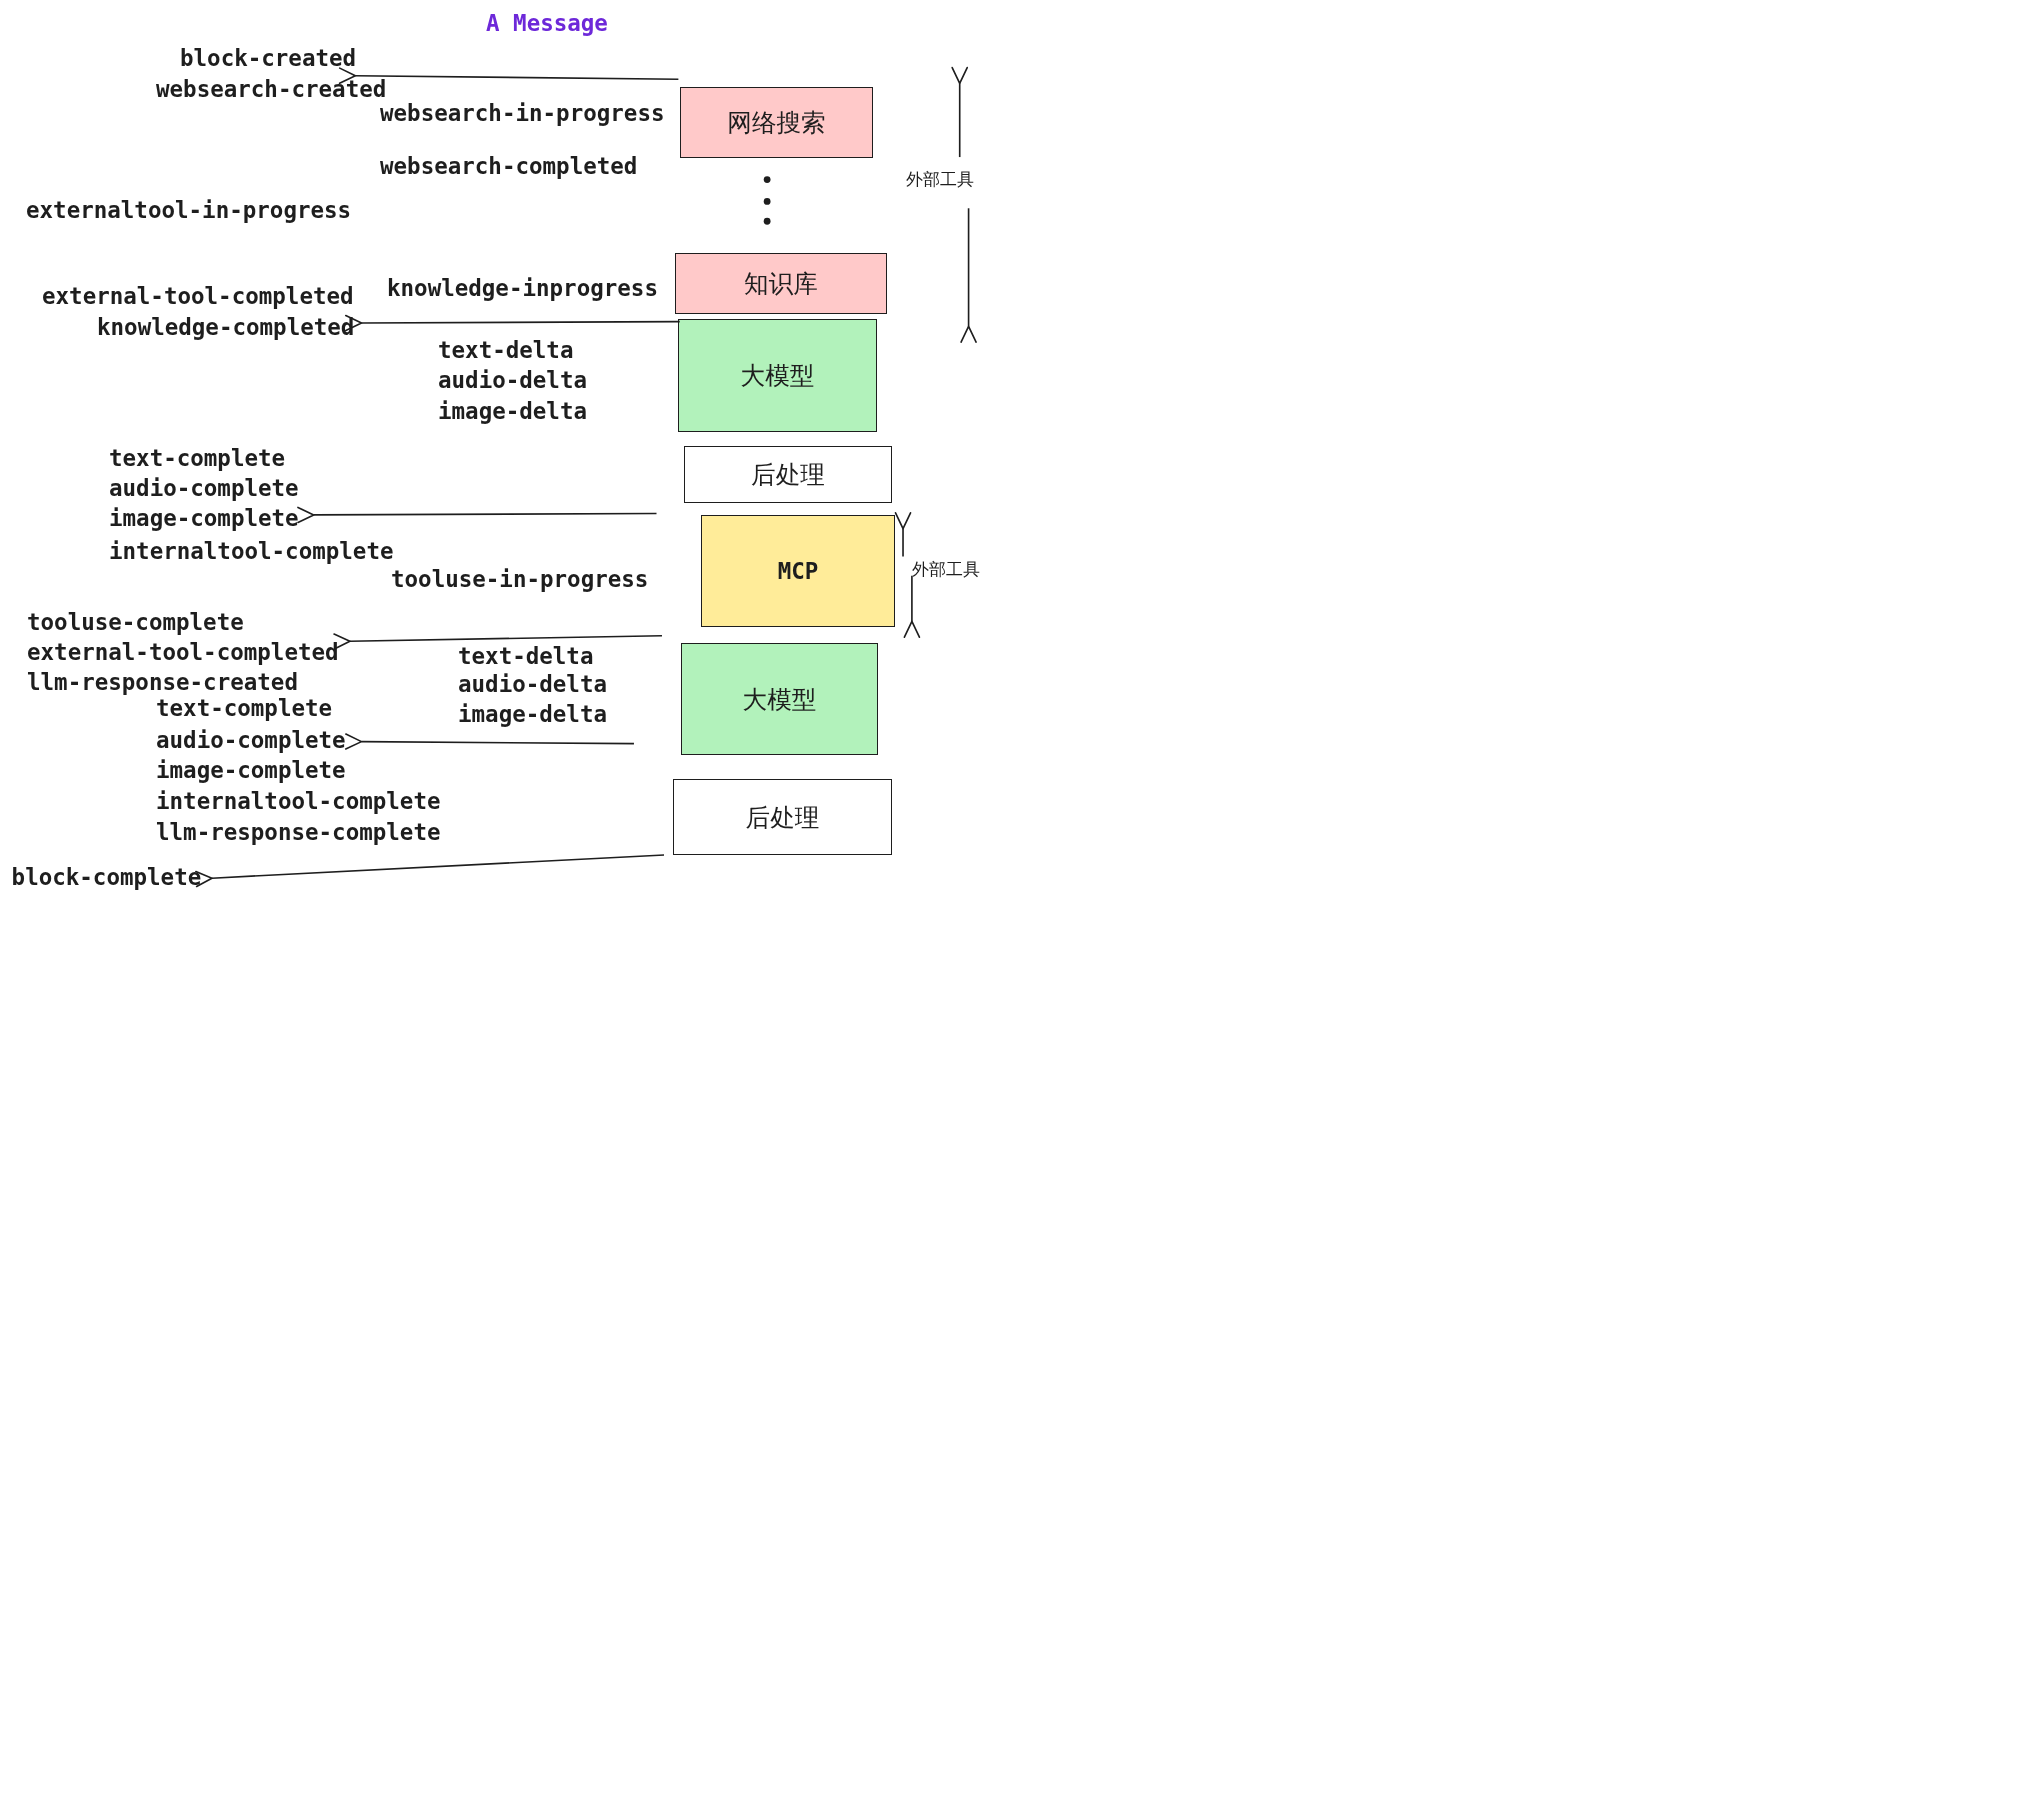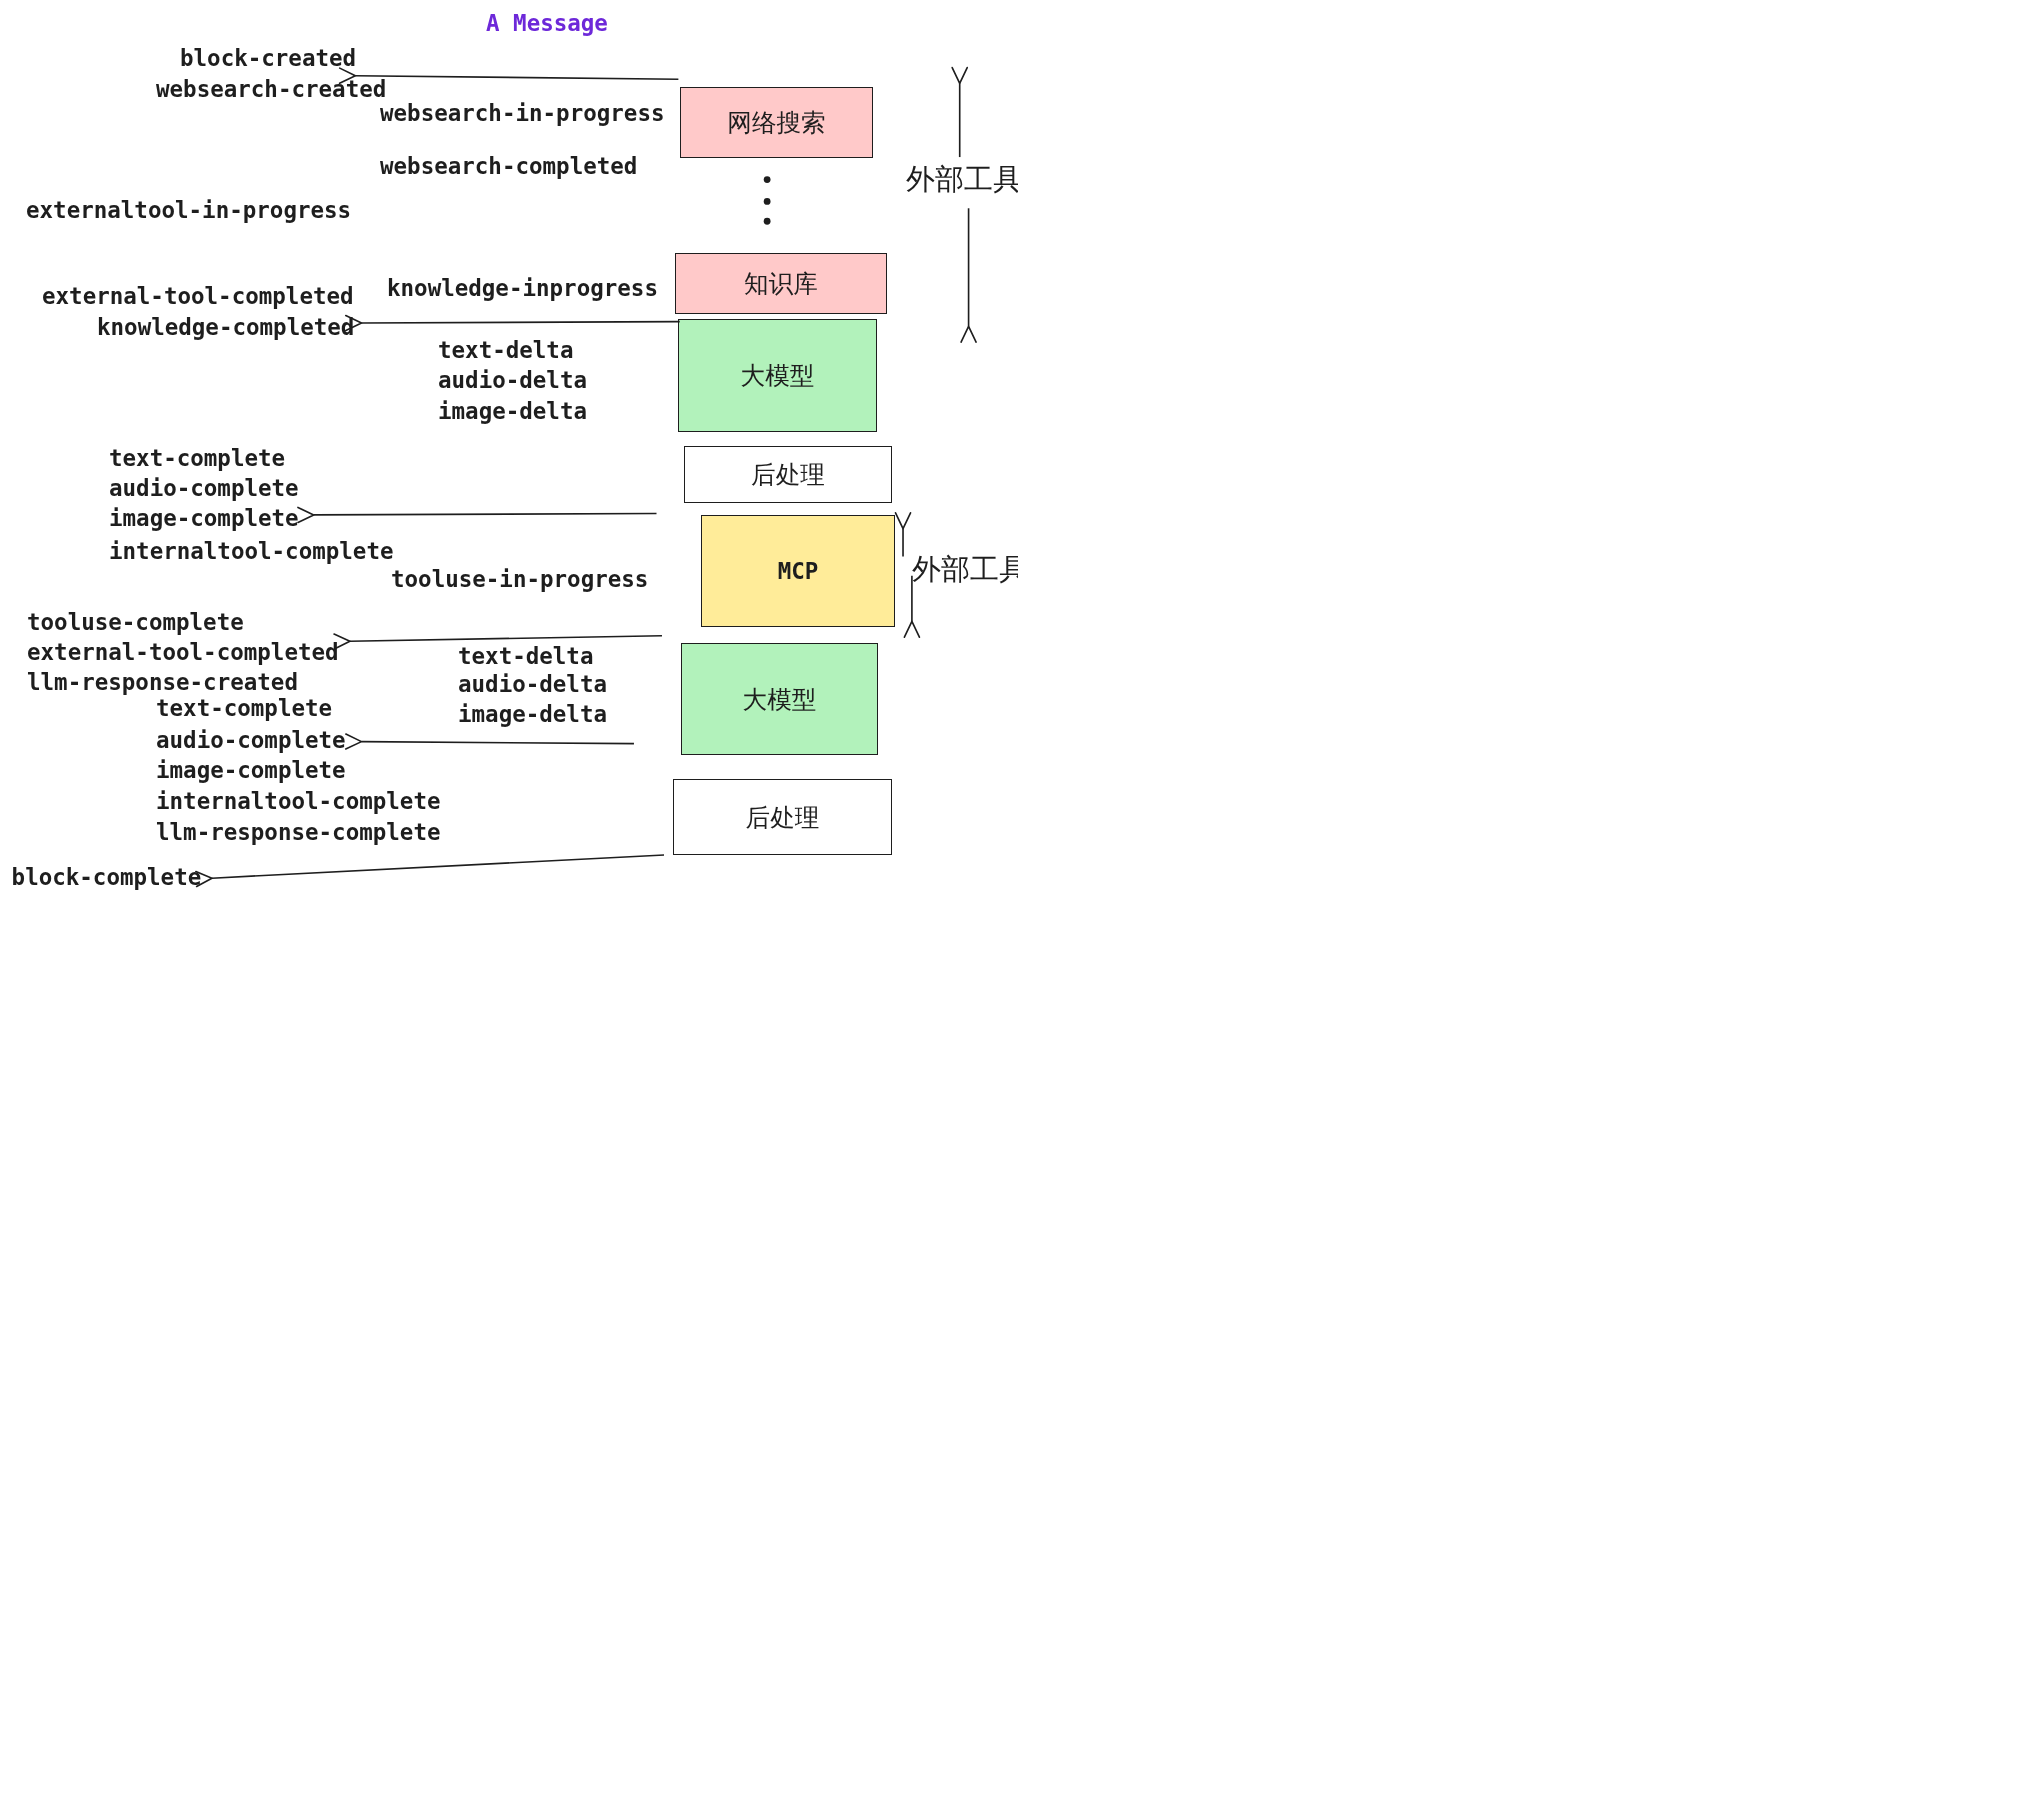--- a/index.html
+++ b/index.html
@@ -27,21 +27,21 @@
   .box .lbl{
     font-family:"DejaVu Sans","Liberation Sans",sans-serif;
     font-size:24.6px;color:#1e1e1e;white-space:nowrap;
   }
   .box .lbl.mono{
     font:bold 22.5px/24.6px "DejaVu Sans Mono","Liberation Mono",monospace;
   }
   .cjk{
     position:absolute;white-space:nowrap;
     font-family:"DejaVu Sans","Liberation Sans",sans-serif;
-    font-size:29px;line-height:27px;color:#1e1e1e;
+    font-size:17px;line-height:27px;color:#1e1e1e;
   }
   svg.overlay{position:absolute;left:0;top:0;pointer-events:none;}
 </style>
 </head>
 <body>
 
 <div class="title" style="left:486px;top:9.6px;">A Message</div>
 
 <div class="ev" style="left:156px;top:45px;margin-left:24px;">block-created</div>
 <div class="ev" style="left:156px;top:76px;">websearch-created</div>

